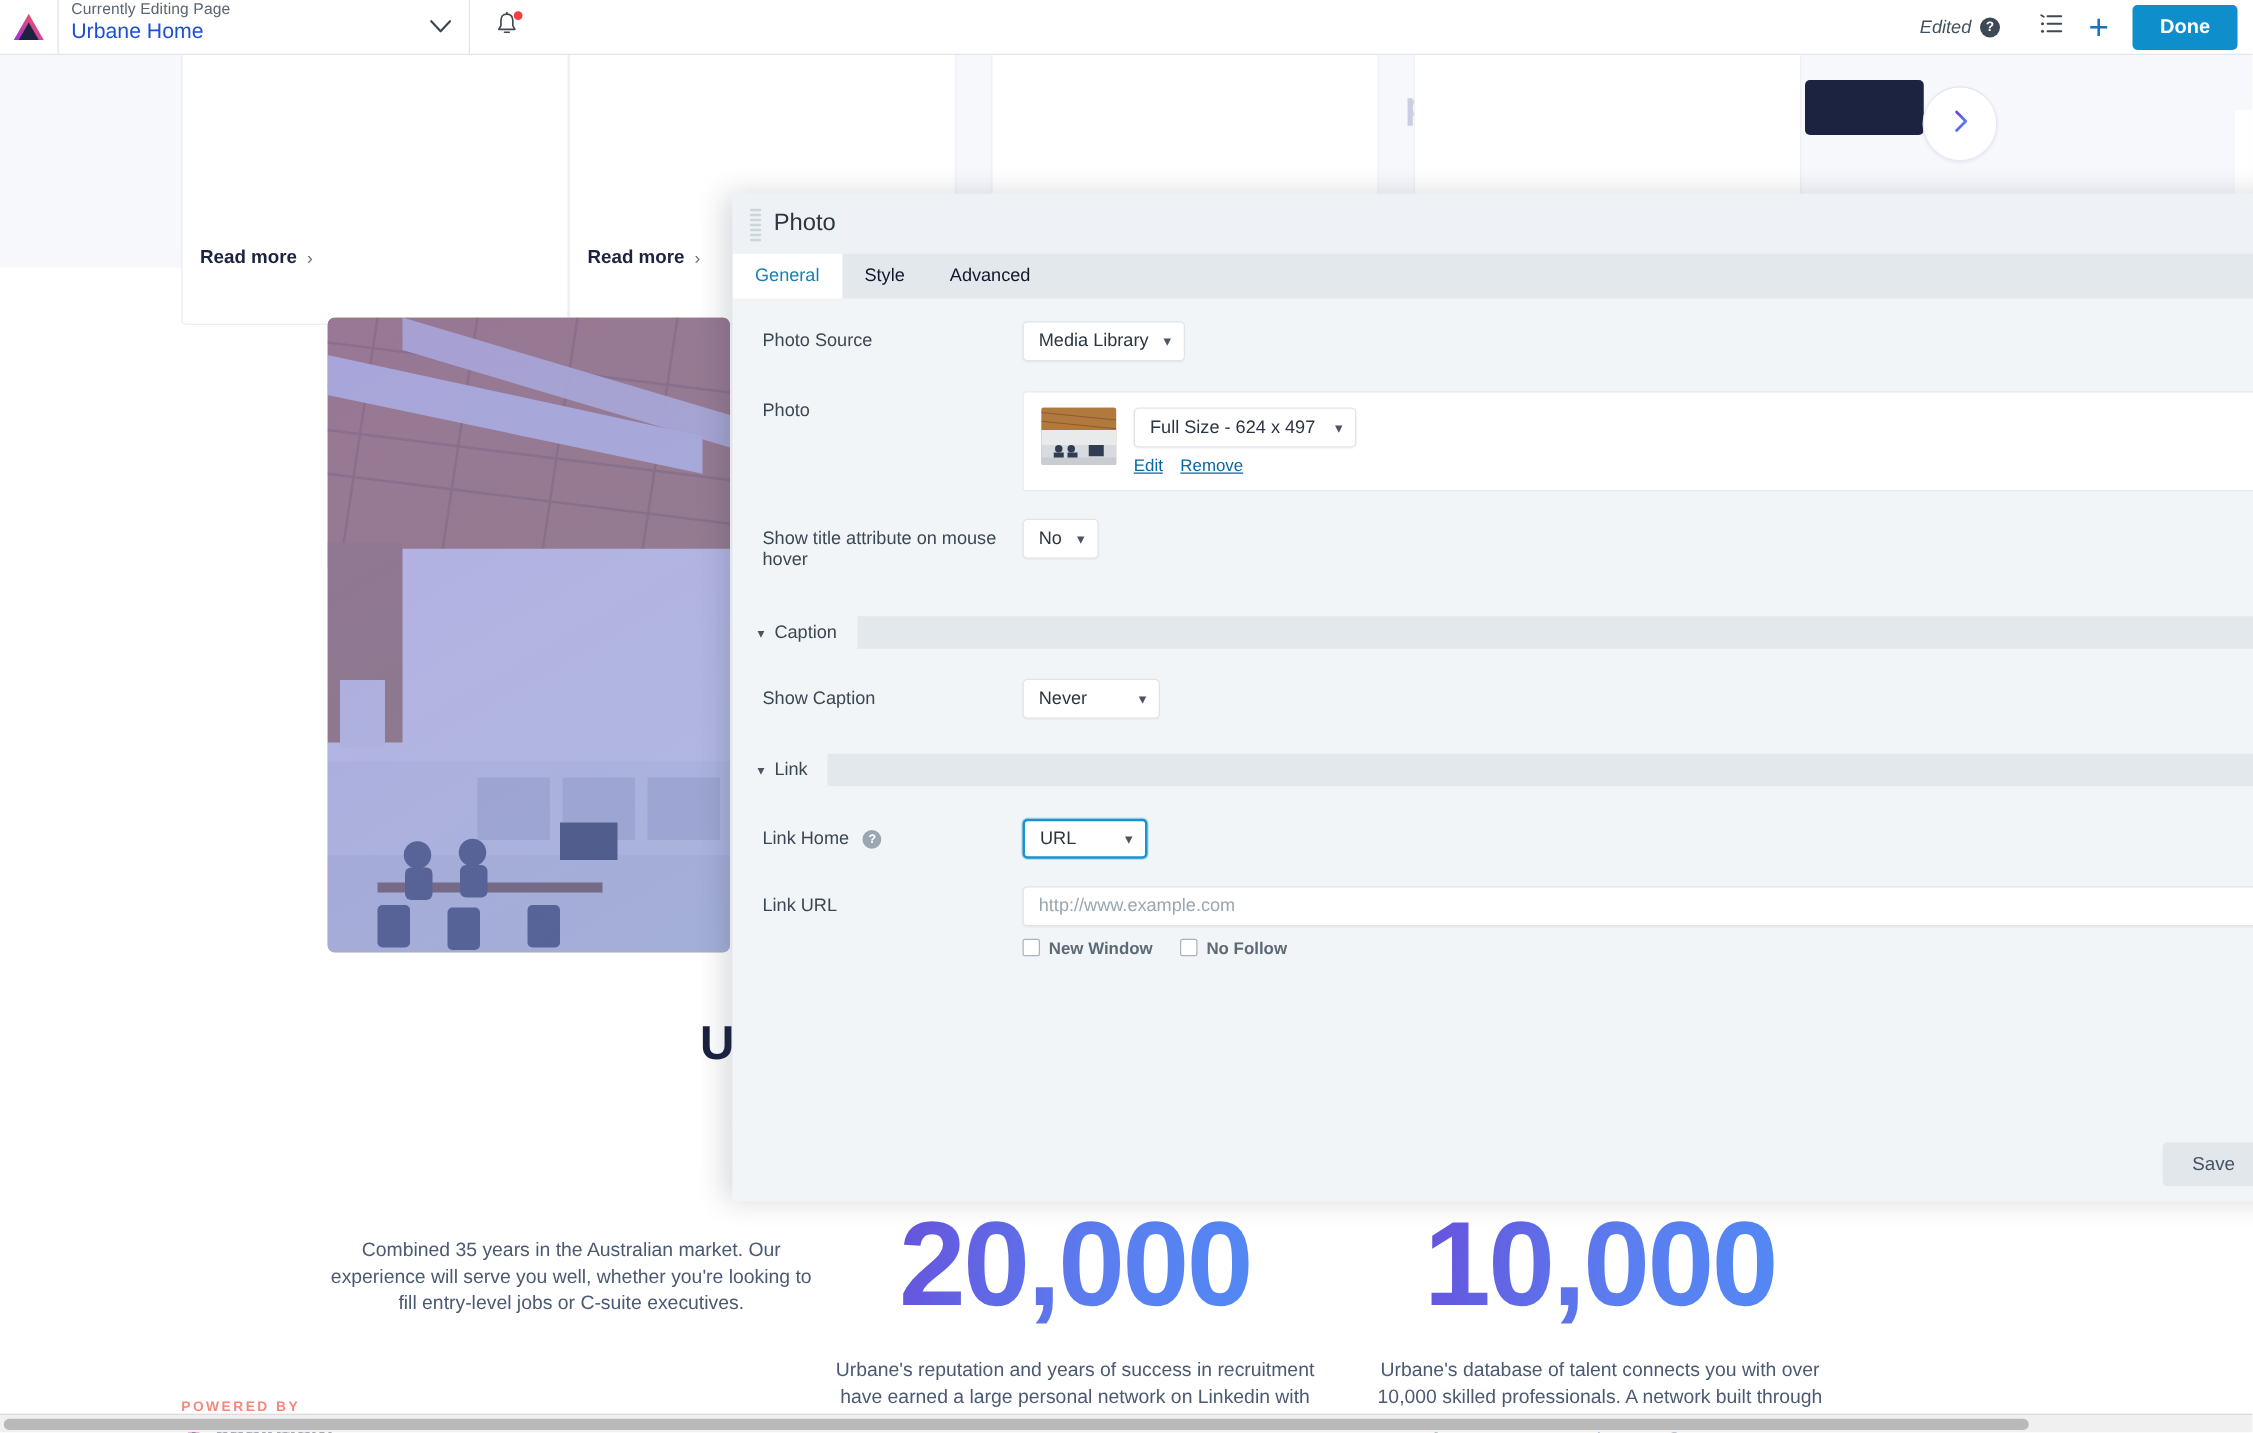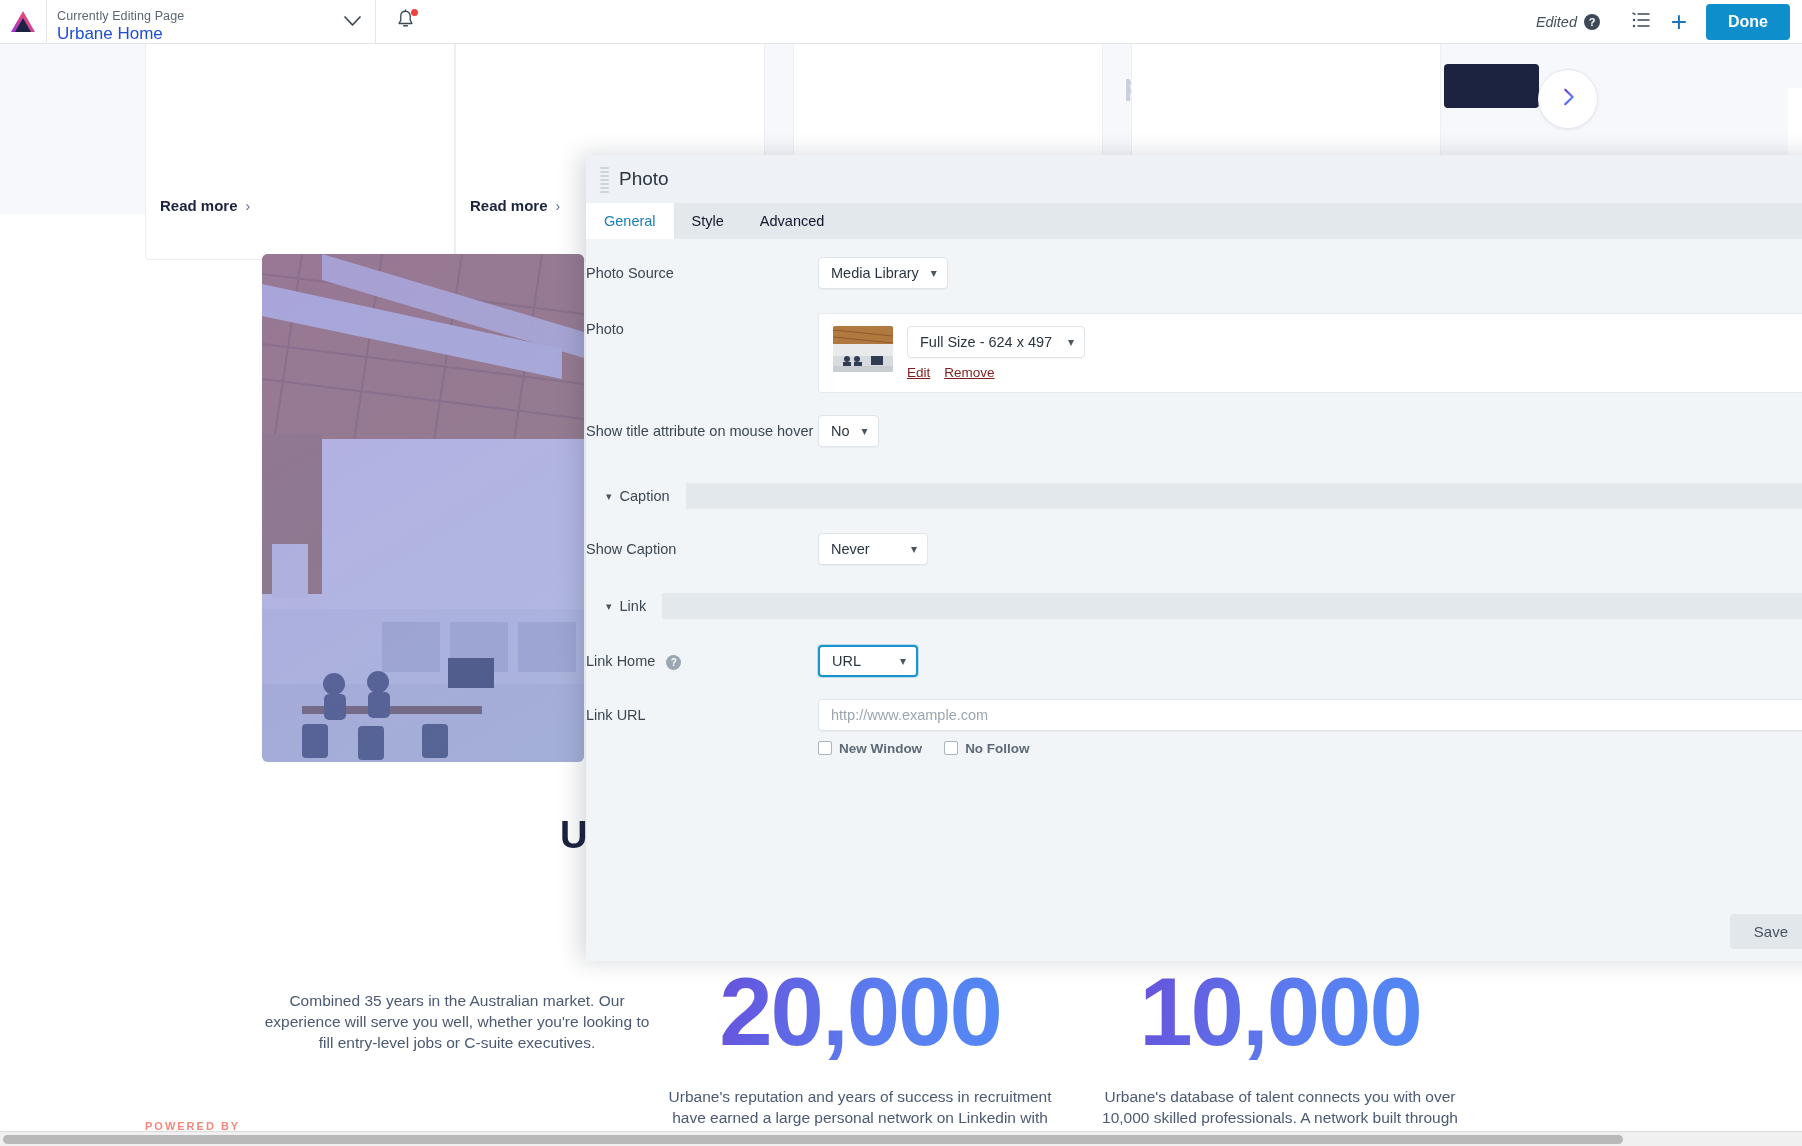--- a/index.html
+++ b/index.html
@@ -16,21 +16,21 @@
     width: 1802px; height: 44px;
     background: #ffffff;
     border-bottom: 1px solid #e2e5e9;
     display: flex; align-items: center;
     z-index: 60;
   }
   .brand-mark { width: 46px; display: flex; justify-content: center; align-items: center; }
   .tri { position: relative; width: 26px; height: 24px; }
   .tri svg { display:block; }
   .page-picker {
-    display: flex; align-items: flex-end;
+    display: flex; align-items: flex-start;
     height: 44px; padding: 0 0 0 10px;
     border-left: 1px solid #e2e5e9;
     border-right: 1px solid #e2e5e9;
     width: 330px;
     justify-content: space-between;
   }
   .page-picker-text { line-height: 1.15; }
   .pp-label { font-size: 12.5px; color: #5c6670; letter-spacing: .1px; }
   .pp-title { font-size: 17px; color: #1d4ed8; margin-top: 1px; }
   .chev-down {
@@ -216,21 +216,21 @@
   .modal-tab.active {
     background: #ffffff; color: #1a7fb5; font-weight: normal;
   }
 
   .modal-body { flex: 1; overflow: hidden; position: relative; background: #f2f5f8; }
 
   .form-row { display: flex; align-items: flex-start; padding: 0 0 0 0; }
   .form-label {
     width: 232px; flex-shrink: 0;
     font-size: 14.5px; color: #3b4752; line-height: 17px;
-    padding-top: 8px;
+    padding-left: 24px; padding-top: 8px;
   }
   .form-ctl { flex: 1; }
 
   .sect-pad { padding: 18px 26px 8px 0; }
 
   .select-box {
     background: #ffffff; border: 1px solid #dfe4e9; border-radius: 4px;
     height: 32px; display: inline-flex; align-items: center;
     padding: 0 10px 0 12px; font-size: 14.5px; color: #2b3640;
     gap: 12px; cursor: pointer;
@@ -245,21 +245,21 @@
     background: #ffffff; border: 1px solid #e6eaee; border-radius: 3px;
     margin-right: 26px; padding: 12px 14px;
     display: flex; gap: 14px; align-items: flex-start;
   }
   #photo-thumb {
     width: 60px; height: 46px; border-radius: 2px; overflow: hidden;
     background: #b69c80; flex-shrink: 0; position: relative;
   }
   .thumb-links { display: flex; gap: 14px; margin-top: 7px; }
   .thumb-links a {
-    font-size: 13.5px; color: #7f1d1d; text-decoration: underline; cursor: pointer;
+    font-size: 13.5px; color: #0369a1; text-decoration: underline; cursor: pointer;
   }
 
   .section-bar {
     height: 26px; background: #e3e8ed;
     display: flex; align-items: center; margin-top: 4px;
   }
   .section-tab {
     height: 26px; background: #f2f5f8;
     display: flex; align-items: center; gap: 8px;
     padding: 0 16px 0 20px; font-size: 14.5px; color: #3b4752;

